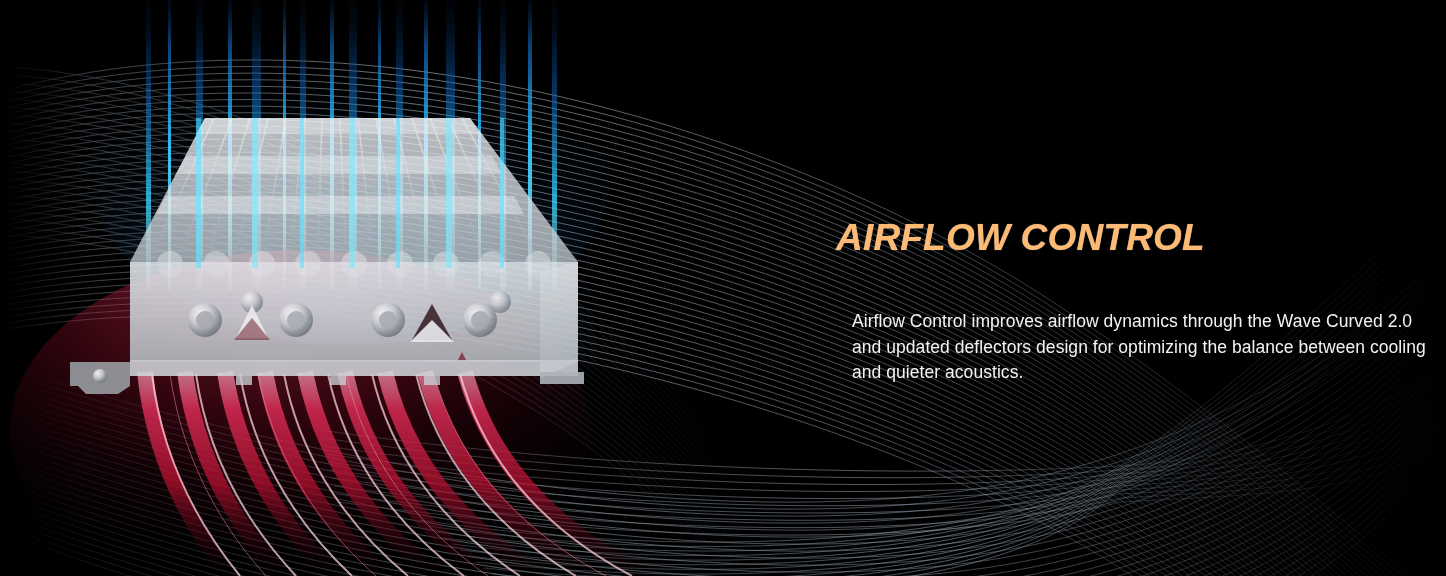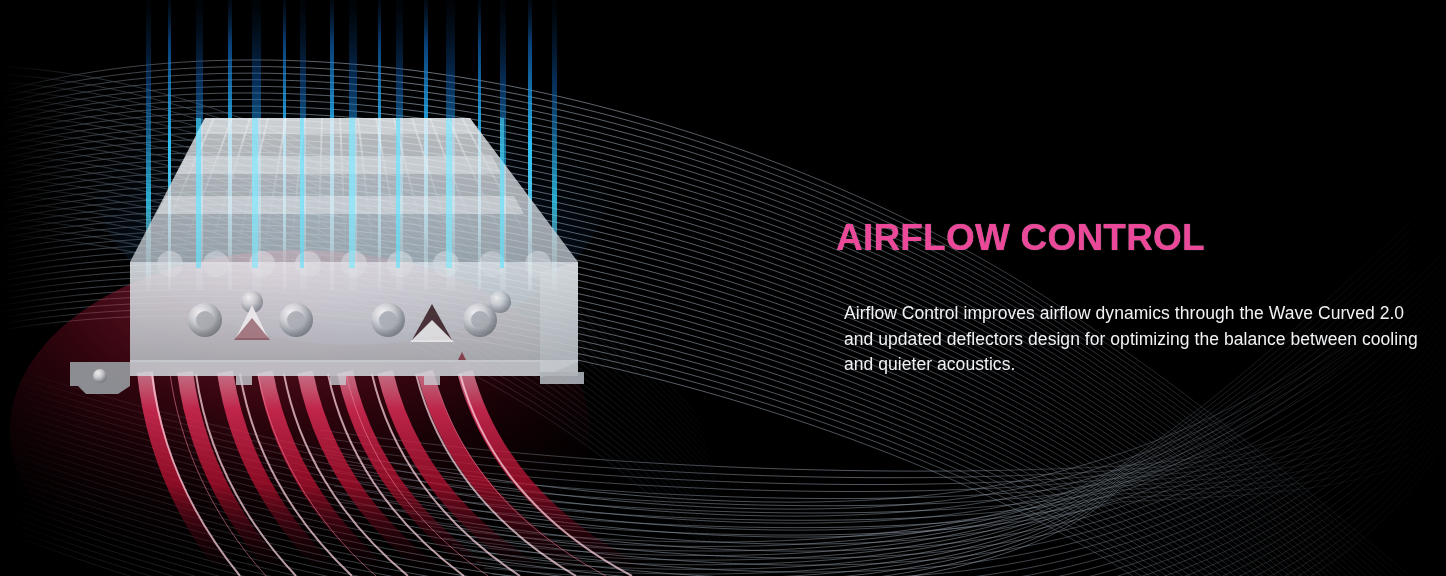--- a/index.html
+++ b/index.html
@@ -42,26 +42,27 @@
     left: 836px;
     top: 216px;
     width: 590px;
   }
   .headline {
     margin: 0;
     font-size: 37px;
     line-height: 44px;
     font-weight: bold;
     letter-spacing: 0.2px;
-    color: #ec4899;
+    color: #fdba74;
     white-space: nowrap;
     text-shadow: 0 0 1px rgba(255,255,255,.55);
+    font-style: italic;
   }
   .body-copy {
-    margin: 8px;
+    margin: 16px;
     padding-top: 33px;
     width: 582px;
     font-size: 17.5px;
     line-height: 25.5px;
     font-weight: normal;
     color: #f2f3f5;
     letter-spacing: 0.05px;
   }
 </style>
 </head>

